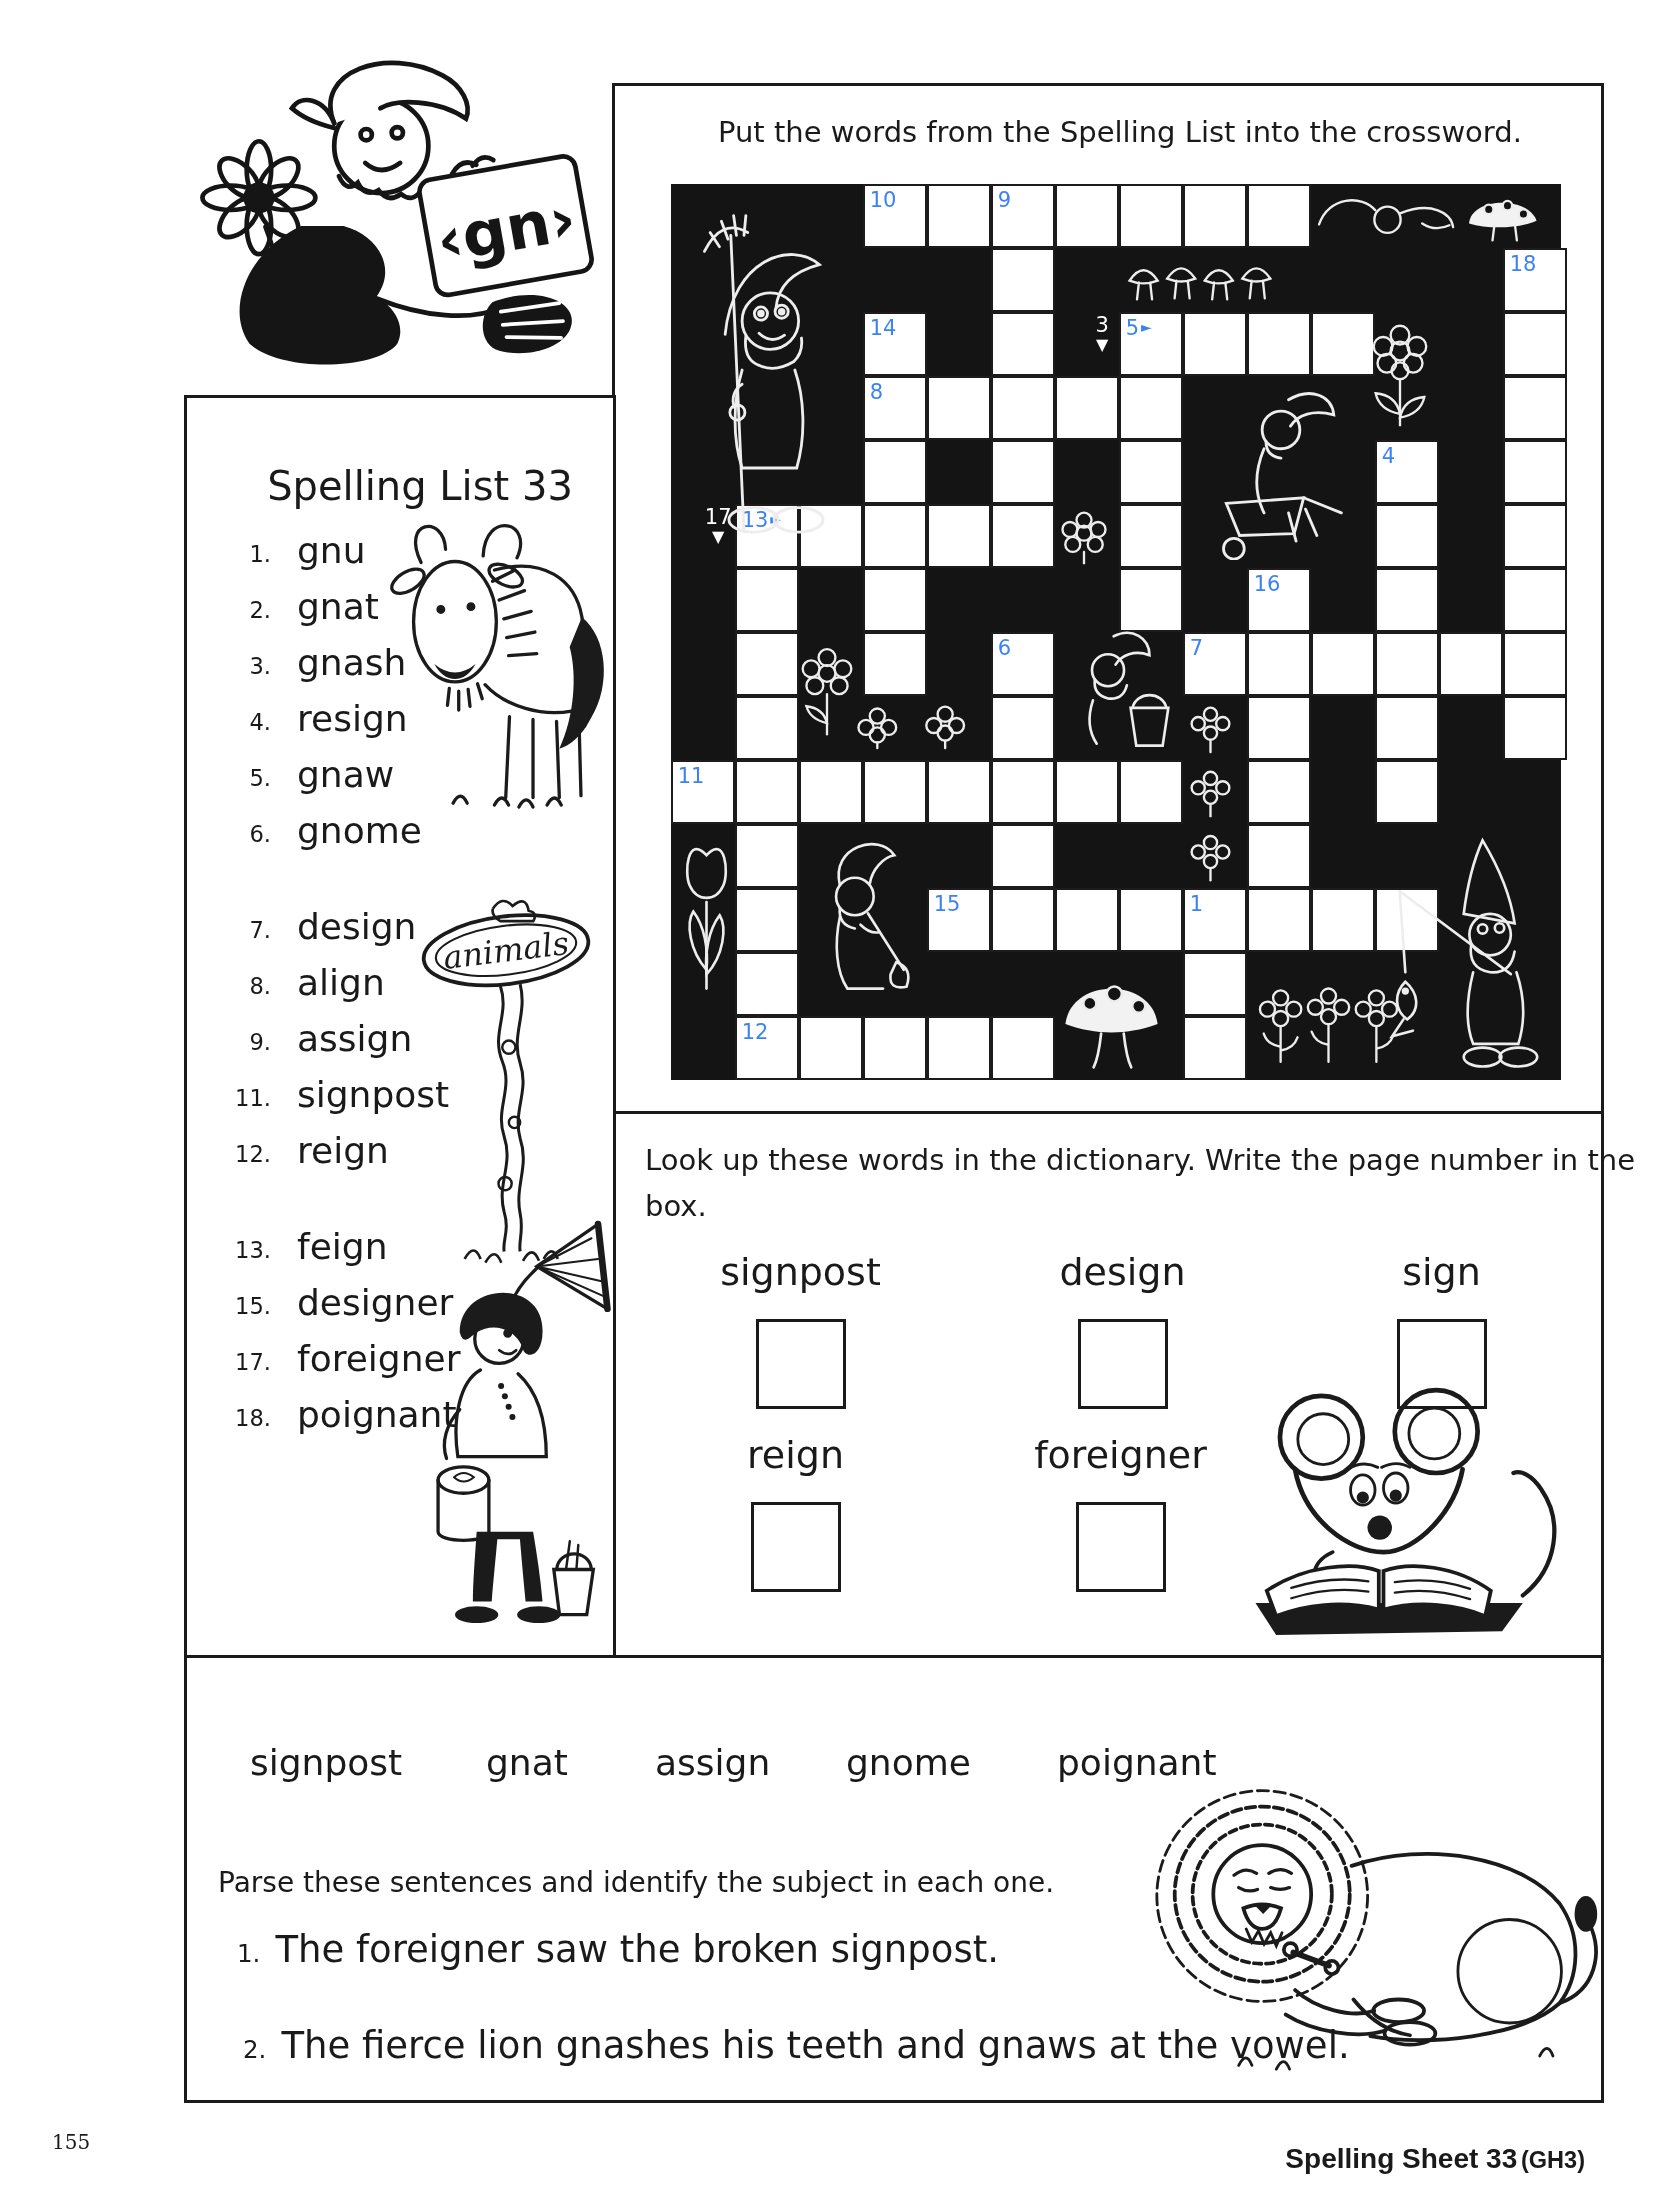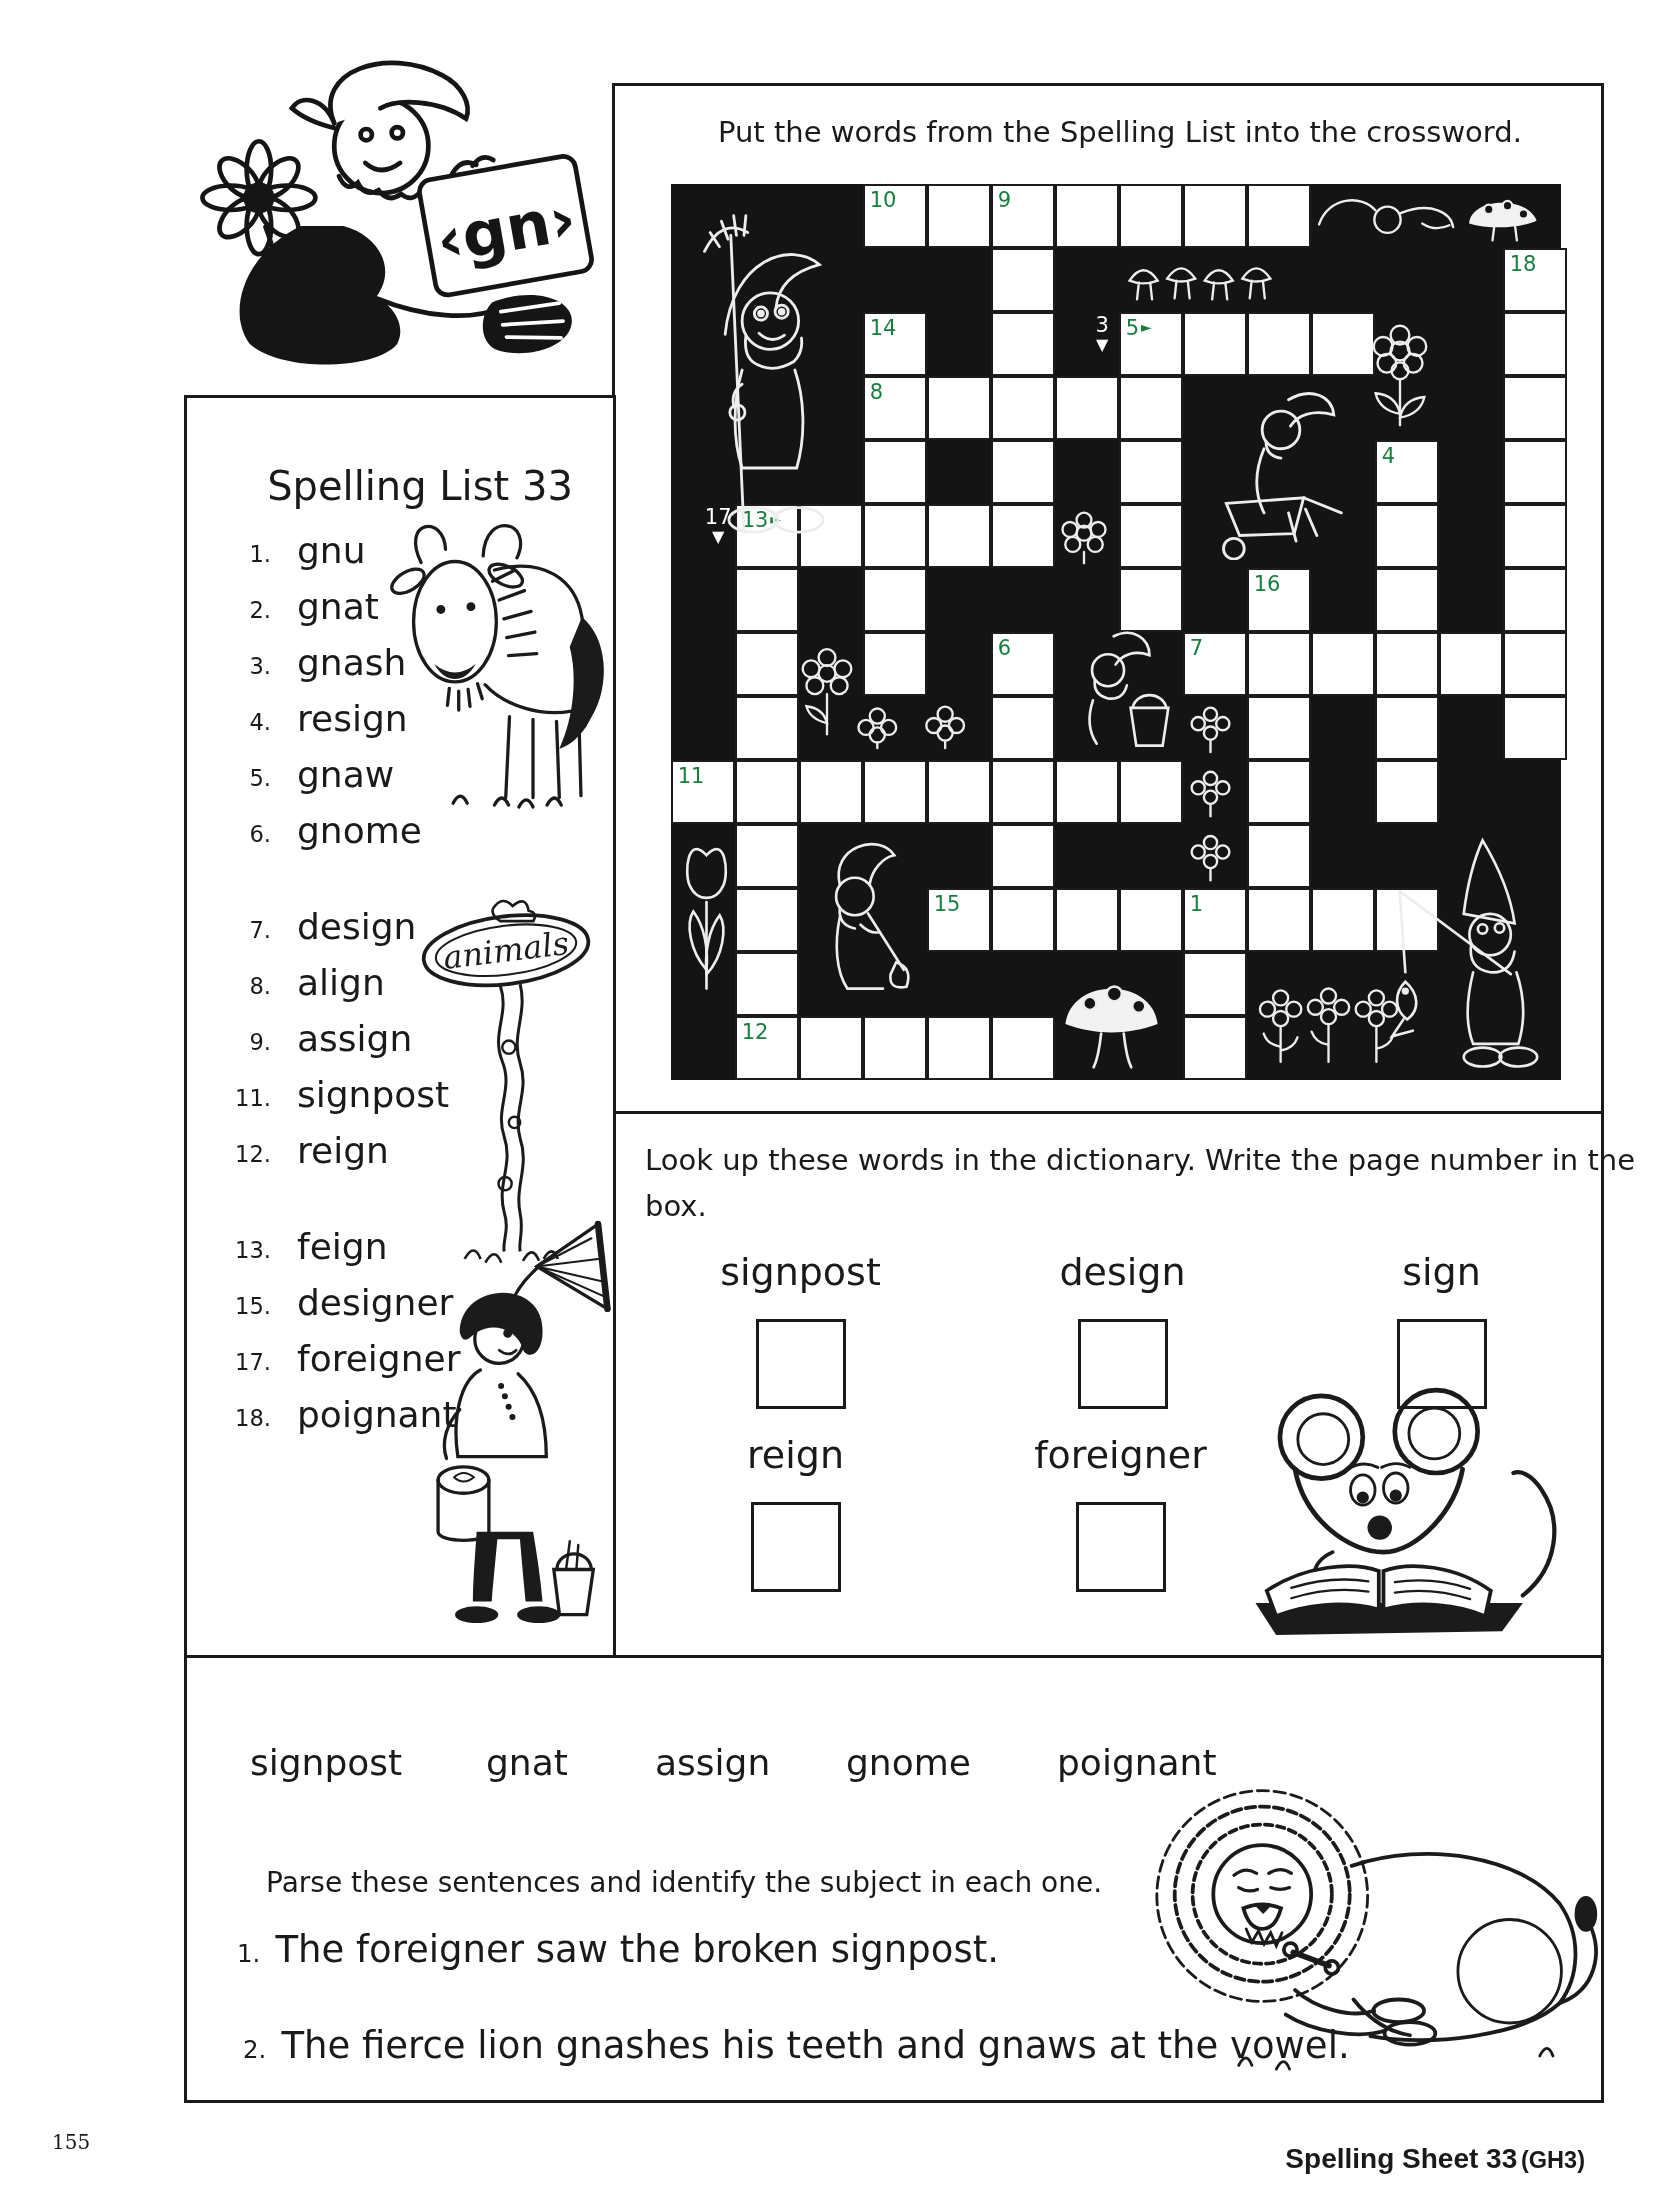--- a/index.html
+++ b/index.html
@@ -14,21 +14,21 @@
   svg.ill{position:absolute;pointer-events:none;}
 
   #cw-instruction{left:718px;top:115px;font-size:29px;}
 
   
   #cw-grid{left:671px;top:184px;width:890px;height:896px;background:#141414;
            display:grid;grid-template-columns:repeat(14,64px);grid-template-rows:repeat(14,64px);}
   .cell{position:relative;box-sizing:border-box;}
   .cw{background:#fff;border:2.4px solid #1c1c1c;}
   .cb{background:transparent;}
-  .cnum{display:flex;align-items:center;gap:1.9px;font-size:21px;line-height:1;padding:3.8px 0 0 4.7px;color:#15803d;}
+  .cnum{display:flex;align-items:center;gap:1.9px;font-size:21px;line-height:1;padding:3.8px 0 0 4.7px;color:#3b82f6;}
   .cnum .ar{font-size:14px;transform:translateY(-0.9px);}
   .cbann{position:absolute;top:2.8px;right:2.8px;min-width:28px;color:#fff;display:flex;flex-direction:column;
          align-items:center;font-size:21px;line-height:1;}
   .cbann .dar{font-size:16px;margin-top:0.9px;}
 
   
   #sl-title{left:184px;top:463px;width:472px;text-align:center;font-size:40px;}
   #sl-groups{left:226px;top:529px;width:377px;}
   .sl-group{margin-bottom:40px;}
   .sl-item{display:flex;height:56px;align-items:flex-start;}
@@ -40,21 +40,21 @@
   .dcol{position:absolute;width:207px;text-align:center;}
   .dword{font-size:38px;}
   .dbox{width:90px;height:90px;border:3.8px solid #1a1a1a;margin:24.5px auto 0;box-sizing:border-box;background:#fff;}
   .dc0{left:697px;top:1250px;}.dc1{left:1019px;top:1250px;}.dc2{left:1338px;top:1250px;}
   .dc3{left:692px;top:1433px;}.dc4{left:1017px;top:1433px;}
 
   
   #syl-instruction{left:218px;top:1682px;font-size:27px;width:1375px;}
   .syl{position:absolute;top:1742px;font-size:36px;}
   .sw0{left:250px;}.sw1{left:486px;}.sw2{left:655px;}.sw3{left:846px;}.sw4{left:1057px;}
-  #parse-instruction{left:218px;top:1866px;font-size:28px;margin-left:48px;}
+  #parse-instruction{left:218px;top:1866px;font-size:28px;}
   .sent{position:absolute;display:flex;align-items:baseline;}
   .sent .sn{font-size:24.5px;margin-right:15px;}
   .sent .stext{font-size:37px;}
   #sent0{left:237px;top:1928px;}
   #sent1{left:243px;top:2024px;}
 
   #page-number{left:52px;top:2130px;font-family:"DejaVu Serif",serif;font-size:20px;}
   #sheet-label{right:91px;top:2143px;font-family:"Liberation Sans",sans-serif;font-weight:bold;font-size:28px;}
   #sheet-label .code{font-size:23.5px;font-weight:600;margin-left:3.8px;}
 </style>

